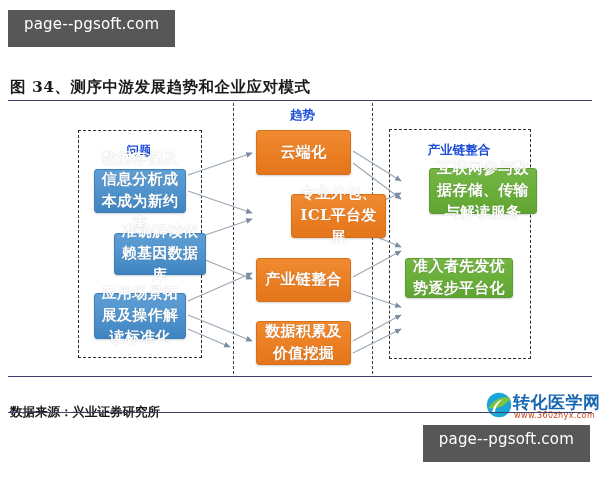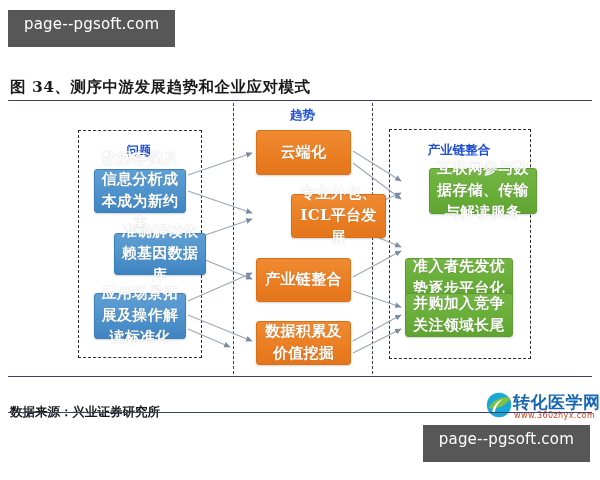--- a/index.html
+++ b/index.html
@@ -269,21 +269,20 @@
   <div class="node blue" id="node-p2">准确解读依赖基因数据库</div>
   <div class="node blue" id="node-p3">应用场景拓展及操作解读标准化</div>
 
   <div class="node orange" id="node-t1">云端化</div>
   <div class="node orange" id="node-t2">专业外包、ICL平台发展</div>
   <div class="node orange" id="node-t3">产业链整合</div>
   <div class="node orange" id="node-t4">数据积累及价值挖掘</div>
 
   <div class="node green" id="node-s1">互联网参与数据存储、传输与解读服务</div>
   <div class="node green" id="node-s2">准入者先发优势逐步平台化</div>
-  <div class="node green" id="node-s3">并购加入竞争关注领域长尾</div>
 </div>
 
 <div id="site-logo">
   <svg class="logo-mark" viewBox="0 0 26 26" xmlns="http://www.w3.org/2000/svg">
     <circle cx="13" cy="13" r="12.2" fill="#1aa7d8"></circle>
     <path d="M2.5 16 C8 6, 19 4, 24.5 6 C20 14, 11 18, 2.5 16 Z" fill="#7dc243"></path>
     <path d="M6 21 C7 14, 11 9, 17 7 C11 12, 9 16, 9 21 Z" fill="#ffffff"></path>
   </svg>
   <div class="logo-word">转化医学网</div>
   <div class="logo-url">www.360zhyx.com</div>

